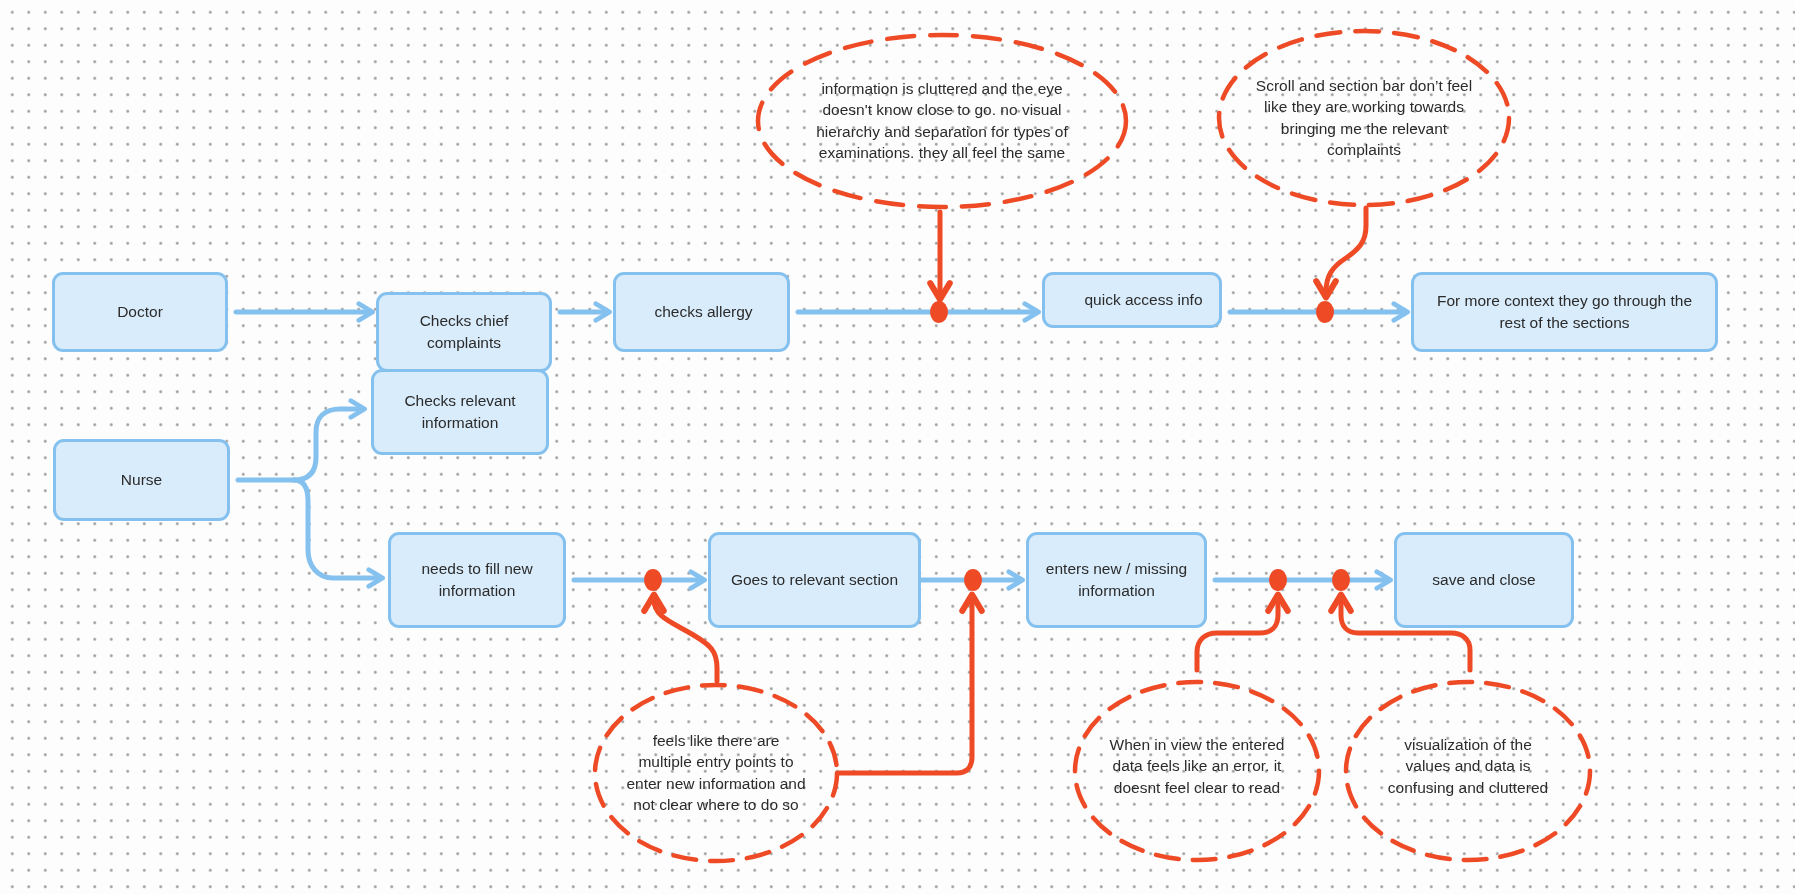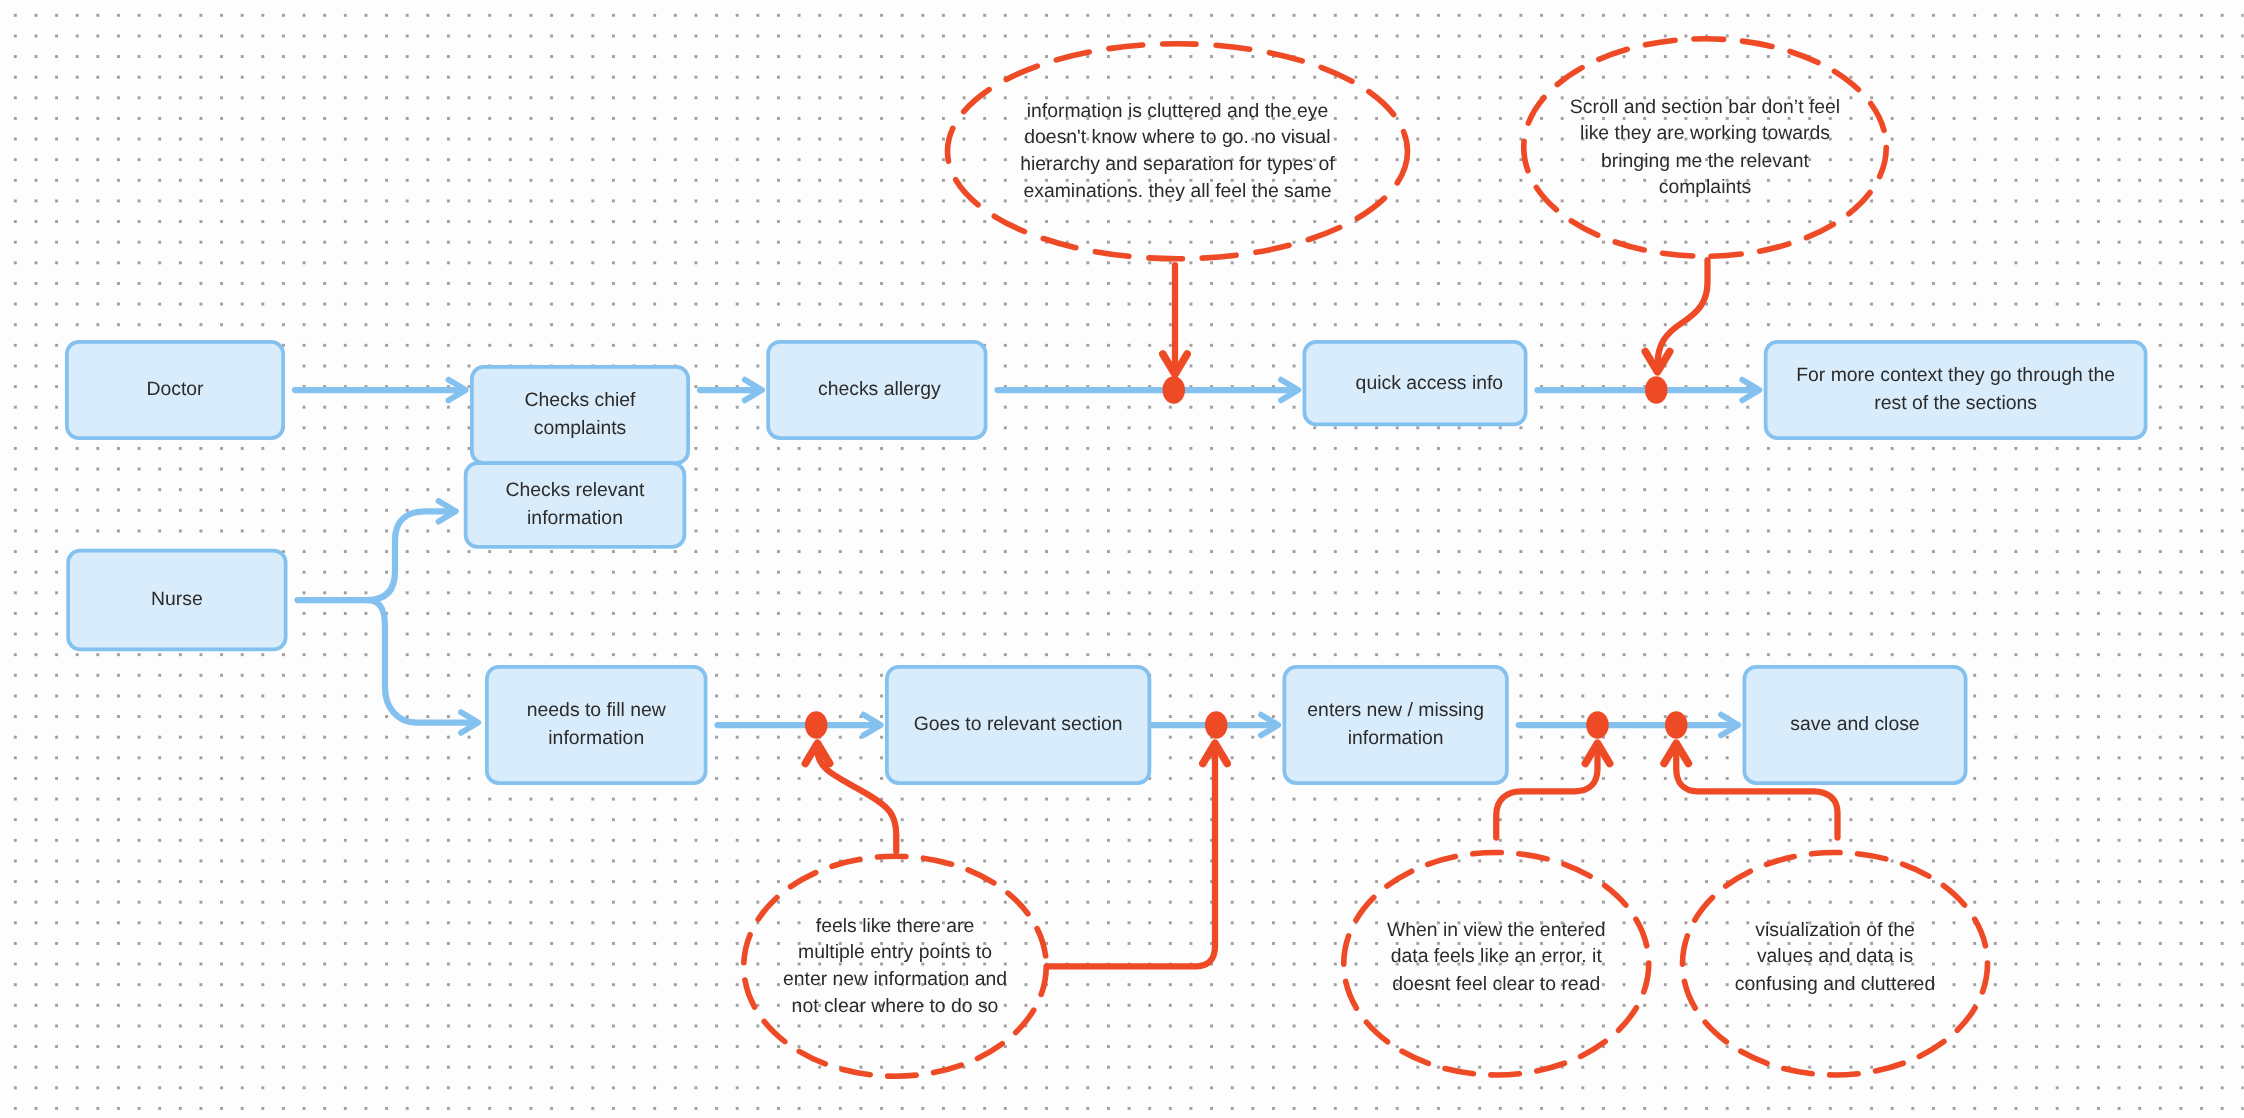--- a/index.html
+++ b/index.html
@@ -81,44 +81,44 @@
 
   <div class="node" style="left:52px;top:272px;width:176px;height:80px;">
     <span>Doctor</span>
   </div>
   <div class="node" style="left:376px;top:272px;width:176px;height:80px;margin-top:20px;">
     <span>Checks chief complaints</span>
   </div>
   <div class="node" style="left:613px;top:272px;width:177px;height:80px;padding-left:16px;">
     <span>checks allergy</span>
   </div>
-  <div class="node" style="left:1042px;top:272px;width:180px;height:69px;padding-left:35px;">
+  <div class="node" style="left:1042px;top:272px;width:180px;height:56px;padding-left:35px;">
     <span>quick access info</span>
   </div>
   <div class="node" style="left:1411px;top:272px;width:307px;height:80px;">
     <span>For more context they go through the rest of the sections</span>
   </div>
   <div class="node" style="left:53px;top:439px;width:177px;height:82px;">
     <span>Nurse</span>
   </div>
-  <div class="node" style="left:371px;top:369px;width:178px;height:70px;">
+  <div class="node" style="left:371px;top:369px;width:178px;height:86px;">
     <span>Checks relevant information</span>
   </div>
   <div class="node" style="left:388px;top:532px;width:178px;height:96px;">
     <span>needs to fill new information</span>
   </div>
   <div class="node" style="left:708px;top:532px;width:213px;height:96px;">
     <span>Goes to relevant section</span>
   </div>
   <div class="node" style="left:1026px;top:532px;width:181px;height:96px;">
     <span>enters new / missing information</span>
   </div>
   <div class="node" style="left:1394px;top:532px;width:180px;height:96px;">
     <span>save and close</span>
   </div>
 
-  <div class="ann-text" style="left:942px;top:121px;width:268px;">information is cluttered and the eye doesn't know where to go. no visual hierarchy and separation for types of examinations. they all feel the same</div>
+  <div class="ann-text" style="left:942px;top:121px;width:268px;">information is cluttered and the eye doesn't know close to go. no visual hierarchy and separation for types of examinations. they all feel the same</div>
   <div class="ann-text" style="left:1364px;top:118px;width:224px;">Scroll and section bar don’t feel like they are working towards bringing me the relevant complaints</div>
   <div class="ann-text" style="left:716px;top:773px;width:182px;">feels like there are multiple entry points to enter new information and not clear where to do so</div>
   <div class="ann-text" style="left:1197px;top:766px;width:192px;">When in view the entered data feels like an error. it doesnt feel clear to read</div>
   <div class="ann-text" style="left:1468px;top:766px;width:172px;">visualization of the values and data is confusing and cluttered</div>
 
 </div>
 
 </body></html>

